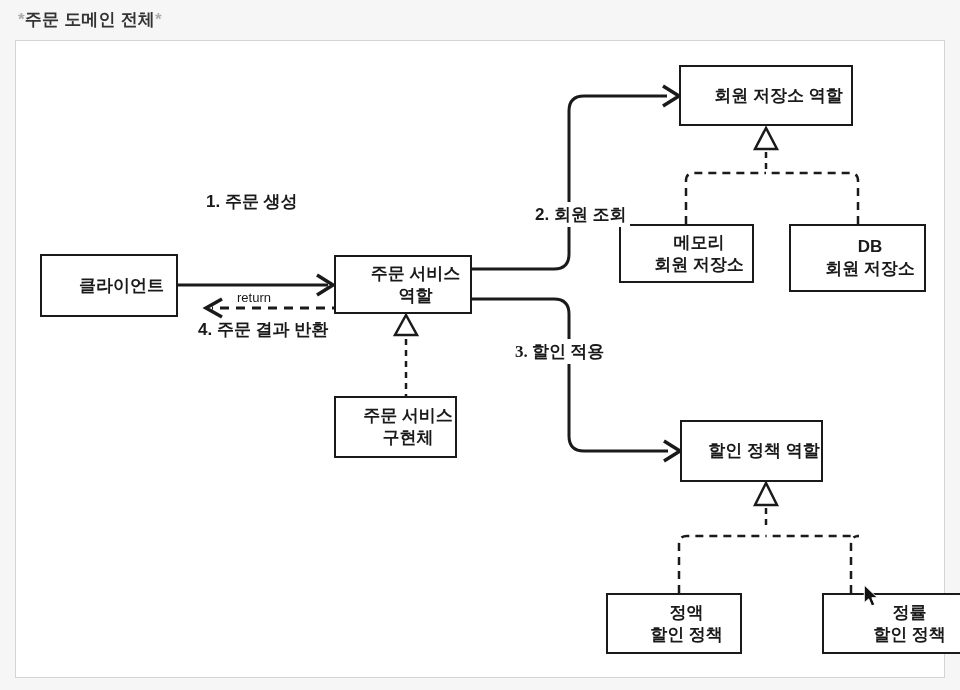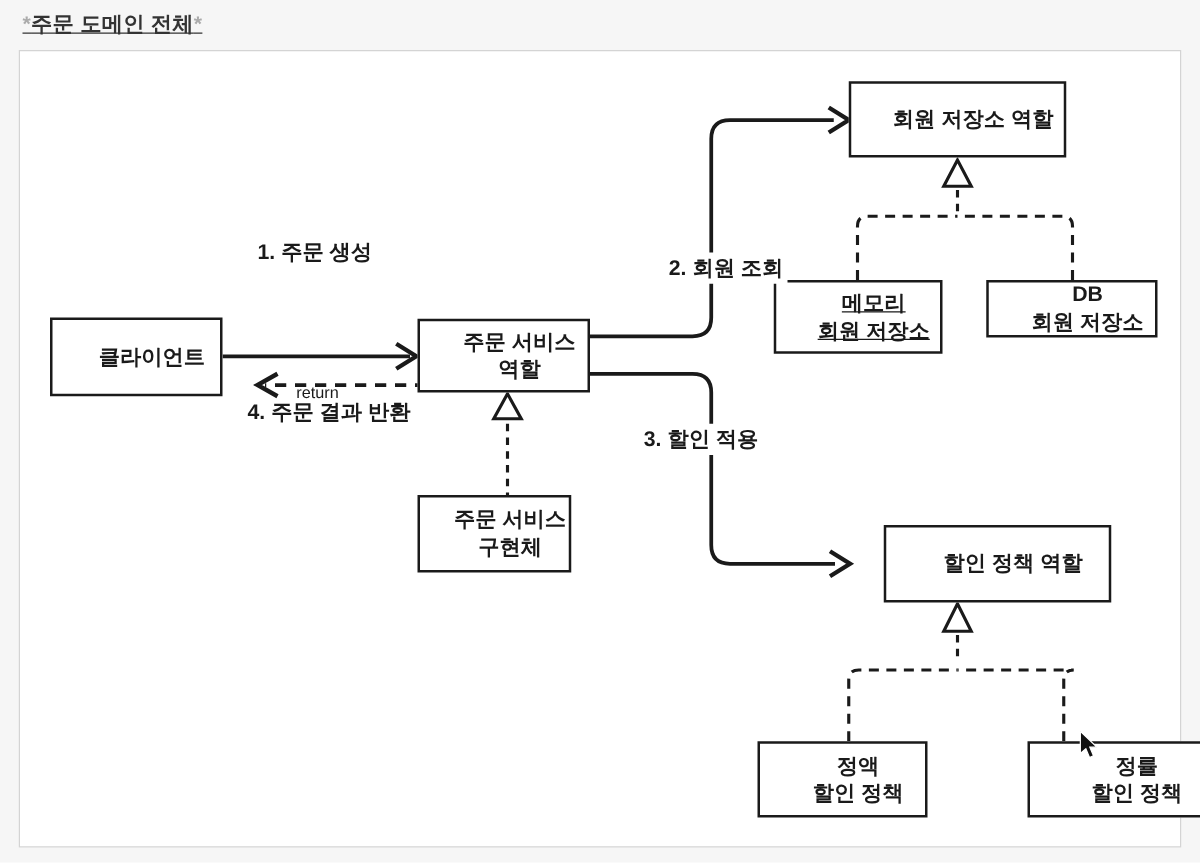--- a/index.html
+++ b/index.html
@@ -6,21 +6,20 @@
   body{
     width:960px;height:690px;overflow:hidden;position:relative;
     background:var(--page-bg,#f6f6f6);
     font-family:"Liberation Sans","DejaVu Sans",sans-serif;
     color:var(--line,#1a1a1a);
   }
   .doc-title{
     position:absolute;left:18px;top:8px;
     font-size:17px;font-weight:bold;color:var(--title-text,#333);
     letter-spacing:.2px;
-    text-decoration:underline;
   }
   .doc-title .ast{color:var(--asterisk,#ababab);font-weight:bold;}
   .panel{
     position:absolute;left:15px;top:40px;width:930px;height:638px;
     background:var(--box-fill,#fff);
     border:1px solid var(--panel-border,#d4d4d4);
     box-sizing:border-box;
   }
   .canvas{position:absolute;left:0;top:0;width:930px;height:638px;}
   .stroke{stroke:var(--line,#1a1a1a);fill:none;}
@@ -35,21 +34,21 @@
     position:absolute;box-sizing:border-box;
     background:var(--box-fill,#fff);
     border:2px solid var(--line,#1a1a1a);
     display:flex;align-items:center;justify-content:center;
     font-weight:bold;font-size:17px;line-height:1.28;
     text-align:center;white-space:pre-line;padding-left:25px;
   }
   .lbl{position:absolute;font-weight:bold;font-size:17px;white-space:pre-line;}
   .lbl.small{font-size:16px;line-height:21px;}
   .lbl.onload-bg{background:var(--box-fill,#fff);padding:1px 3px;}
-  .lbl.plain{font-weight:normal;font-size:13px;margin-top:16px;}
+  .lbl.plain{font-weight:normal;font-size:13px;}
   .cursor{position:absolute;left:845px;top:544px;width:20px;height:22px;}
 </style>
 </head>
 <body style="--line: #1a1a1a; --box-fill: #ffffff; --panel-border: #d4d4d4; --page-bg: #f6f6f6; --title-text: #333333; --asterisk: #ababab;">
 
 <div class="doc-title">
   <span class="ast">*</span><span>주문 도메인 전체</span><span class="ast">*</span>
 </div>
 
 <div class="panel">
@@ -79,33 +78,33 @@
     <polygon class="tri" points="750,442 739,464 761,464"></polygon>
     <path class="stroke w25 dash-stem" d="M 750 467 V 487"></path>
     <path class="stroke w25 dash-big" d="M 663 552 V 503 Q 663 495 671 495 H 750"></path>
     <path class="stroke w25 dash-big" d="M 835 552 V 503 Q 835 495 843 495 H 750"></path>
   </svg>
 
   <div class="node" style="left:24px;top:213px;width:138px;height:63px;">클라이언트</div>
   <div class="node" style="left:318px;top:214px;width:138px;height:59px;">주문 서비스 역할</div>
   <div class="node" style="left:318px;top:355px;width:123px;height:62px;">주문 서비스 구현체</div>
   <div class="node" style="left:663px;top:24px;width:174px;height:61px;">회원 저장소 역할</div>
-  <div class="node" style="left:603px;top:183px;width:135px;height:59px;text-decoration:underline;">메모리
+  <div class="node" style="left:603px;top:183px;width:135px;height:59px;">메모리
 회원 저장소</div>
-  <div class="node" style="left:773px;top:183px;width:137px;height:46px;">DB
+  <div class="node" style="left:773px;top:183px;width:137px;height:68px;">DB
 회원 저장소</div>
-  <div class="node" style="left:664px;top:379px;width:182px;height:62px;margin-left:27px;">할인 정책 역할</div>
+  <div class="node" style="left:664px;top:379px;width:143px;height:62px;">할인 정책 역할</div>
   <div class="node" style="left:590px;top:552px;width:136px;height:61px;">정액
 할인 정책</div>
   <div class="node" style="left:762px;top:552px;width:150px;height:61px;margin-left:44px;">정률
 할인 정책</div>
 
   <div class="lbl" style="left:190px;top:149px;">1. 주문 생성</div>
   <div class="lbl onload-bg" style="left:516px;top:161px;">2. 회원 조회</div>
-  <div class="lbl onload-bg" style="left:496px;top:298px;">3. 할인 적용</div>
+  <div class="lbl onload-bg" style="left:496px;top:298px;font-family:Liberation Serif, serif;">3. 할인 적용</div>
   <div class="lbl plain" style="left:221px;top:249px;">return</div>
   <div class="lbl" style="left:182px;top:277px;">4. 주문 결과 반환</div>
 
   <svg class="cursor" viewBox="0 0 13 18" xmlns="http://www.w3.org/2000/svg">
     <polygon points="1,0 1,14.5 4.6,11.4 7,17.2 9.6,16 7.2,10.4 11.8,10.4" fill="#111111" stroke="#ffffff" stroke-width="0.8"></polygon>
   </svg>
 
 </div>
 
 </body></html>

